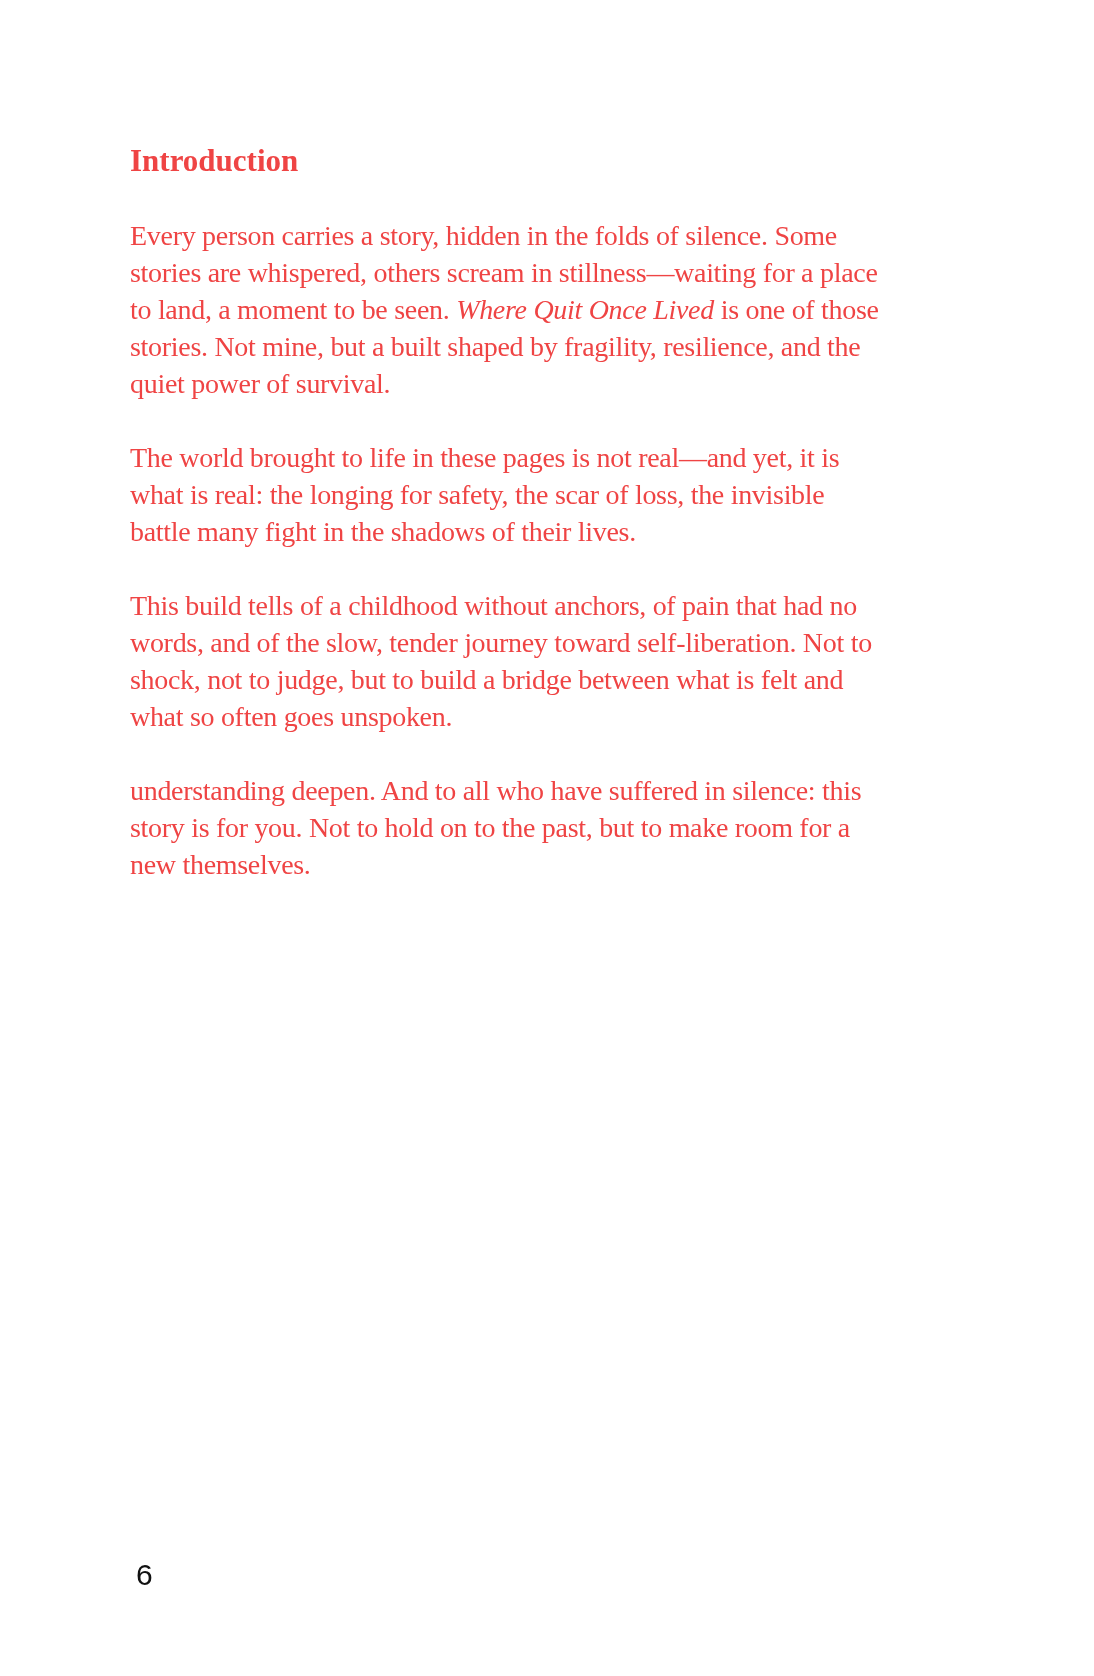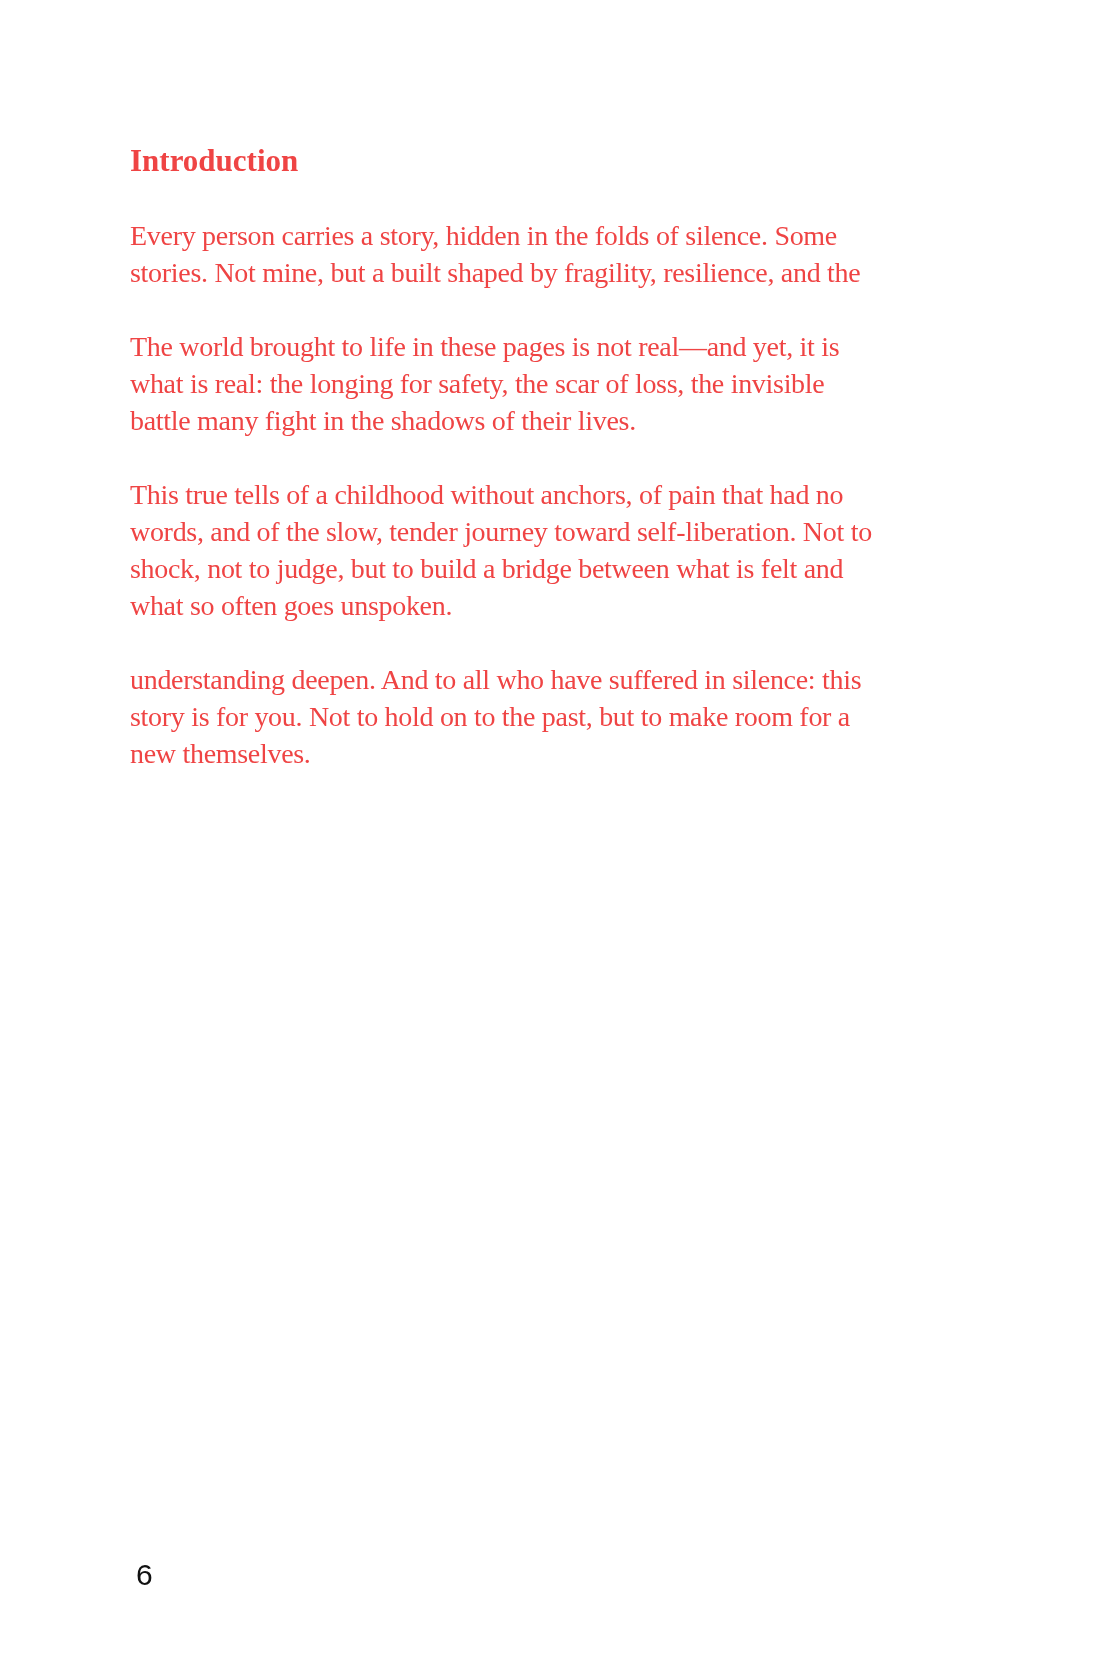--- a/index.html
+++ b/index.html
@@ -58,39 +58,48 @@
 
   <div class="content">
 
     <div class="heading">Introduction</div>
 
     <div class="para">
       <div class="line">
         <span>Every person carries a story, hidden in the folds of silence. Some</span>
       </div>
       <div class="line">
+        <span>stories are whispered, others scream in stillness—waiting for a place</span>
+      </div>
+      <div class="line">
+        <span>to land, a moment to be seen. </span><span class="italic">Where Quit Once Lived</span><span> is one of those</span>
+      </div>
+      <div class="line">
         <span>stories. Not mine, but a built shaped by fragility, resilience, and the</span>
+      </div>
+      <div class="line">
+        <span>quiet power of survival.</span>
       </div>
     </div>
 
     <div class="para">
       <div class="line">
         <span>The world brought to life in these pages is not real—and yet, it is</span>
       </div>
       <div class="line">
         <span>what is real: the longing for safety, the scar of loss, the invisible</span>
       </div>
       <div class="line">
         <span>battle many fight in the shadows of their lives.</span>
       </div>
     </div>
 
     <div class="para">
       <div class="line">
-        <span>This true tells of a childhood without anchors, of pain that had no</span>
+        <span>This build tells of a childhood without anchors, of pain that had no</span>
       </div>
       <div class="line">
         <span>words, and of the slow, tender journey toward self-liberation. Not to</span>
       </div>
       <div class="line">
         <span>shock, not to judge, but to build a bridge between what is felt and</span>
       </div>
       <div class="line">
         <span>what so often goes unspoken.</span>
       </div>

